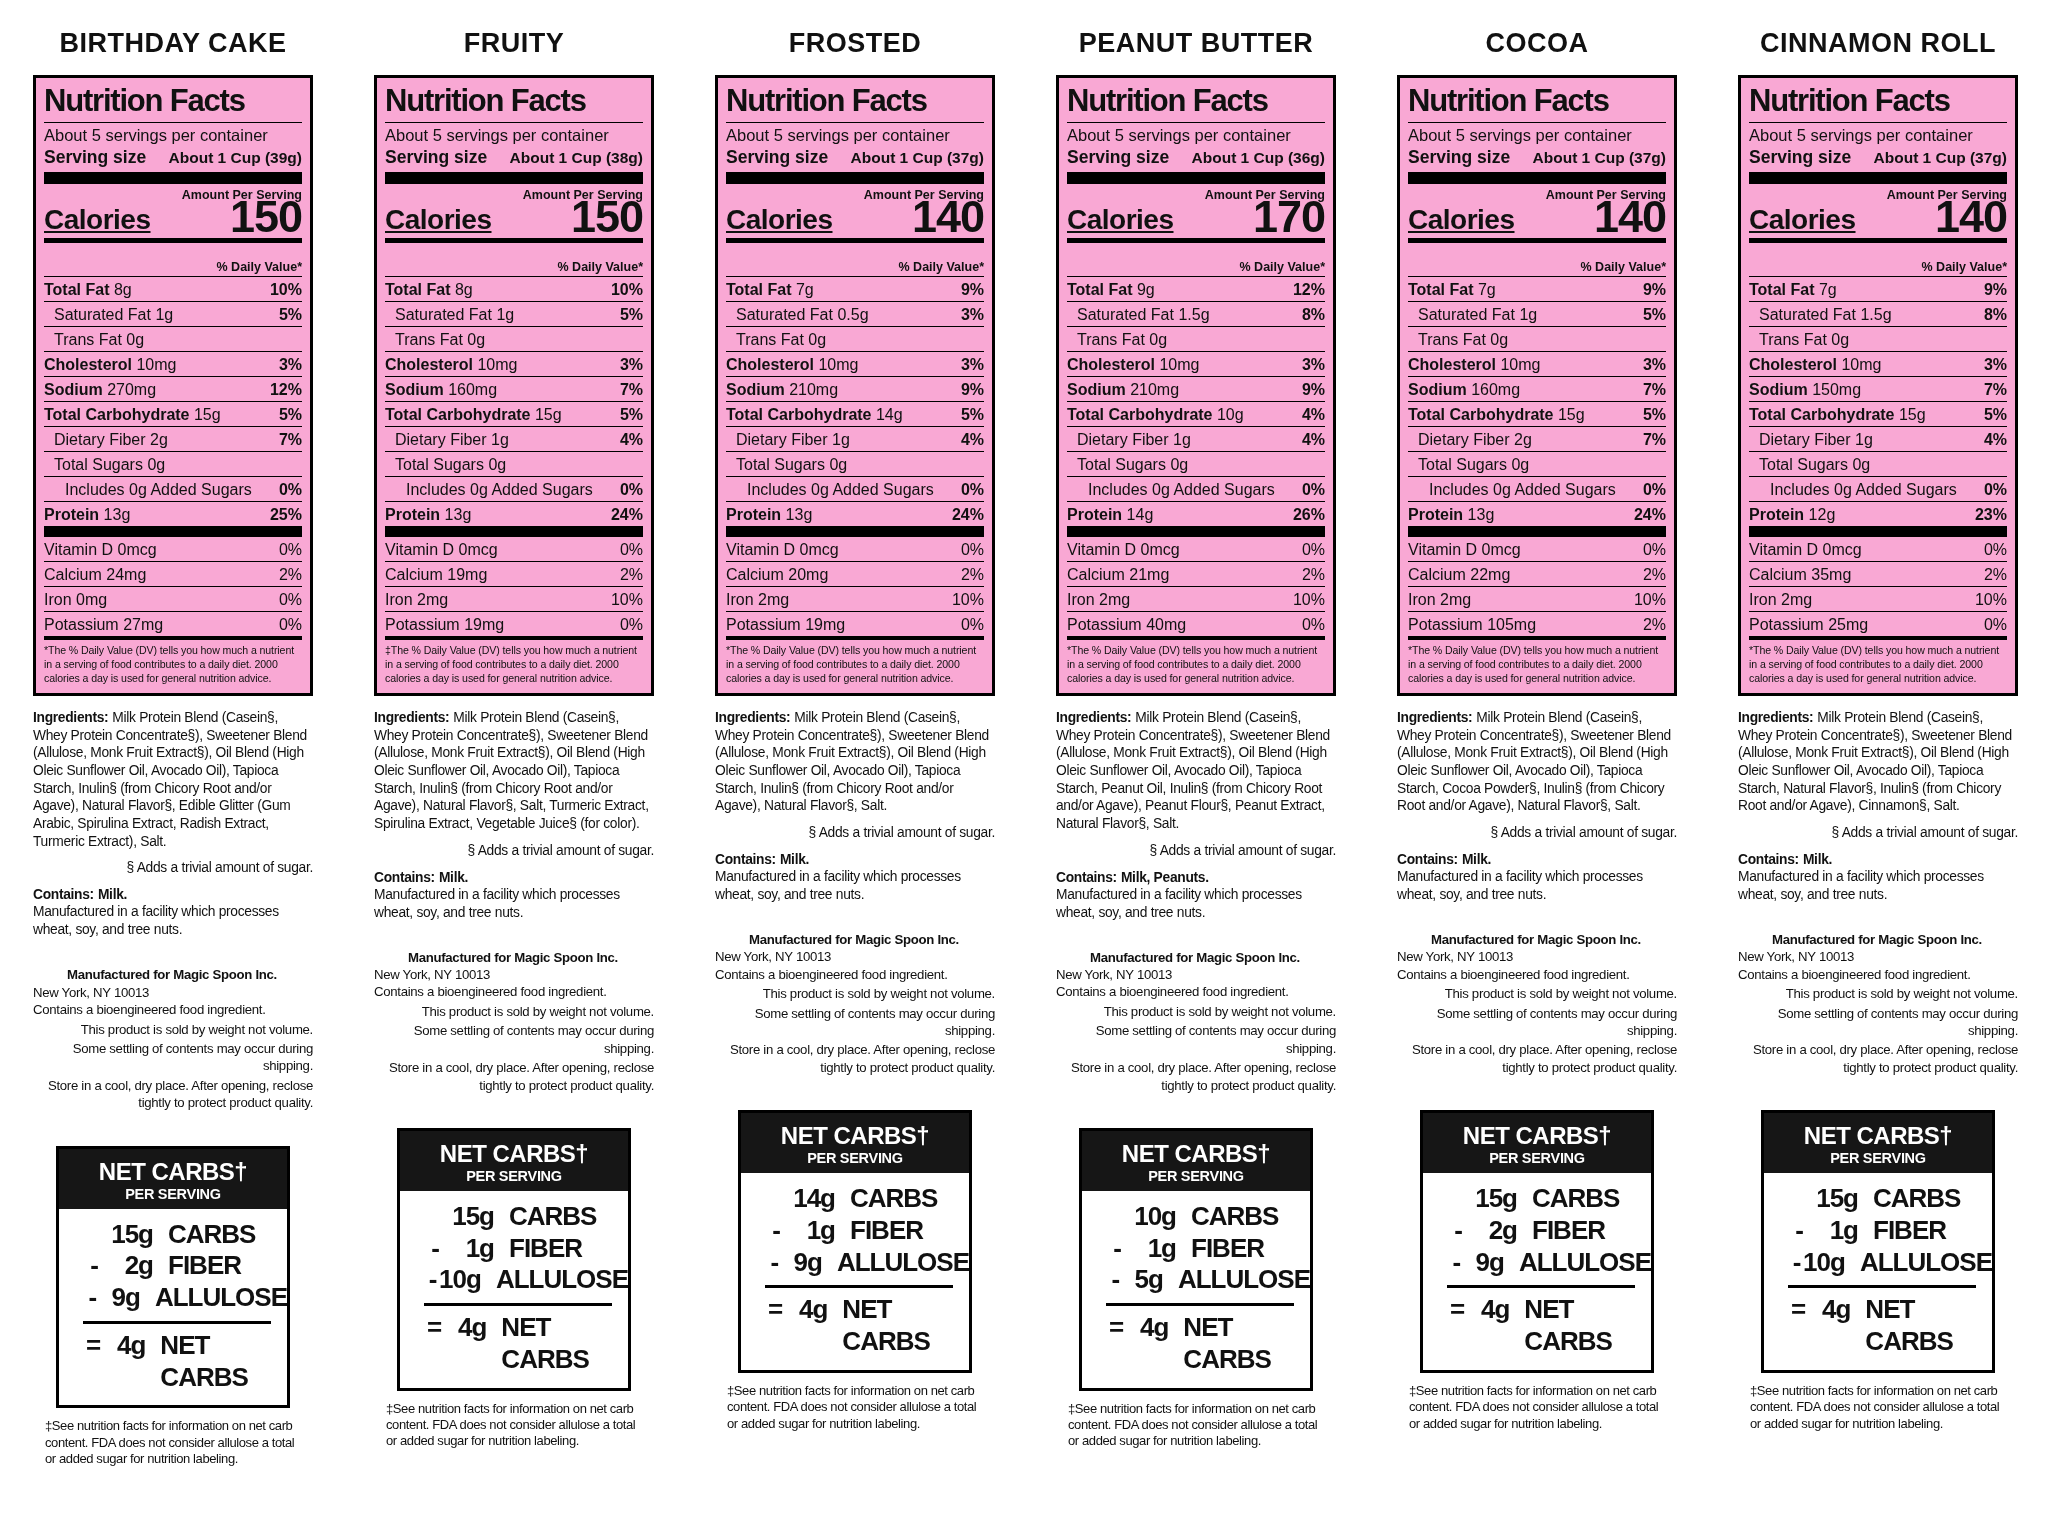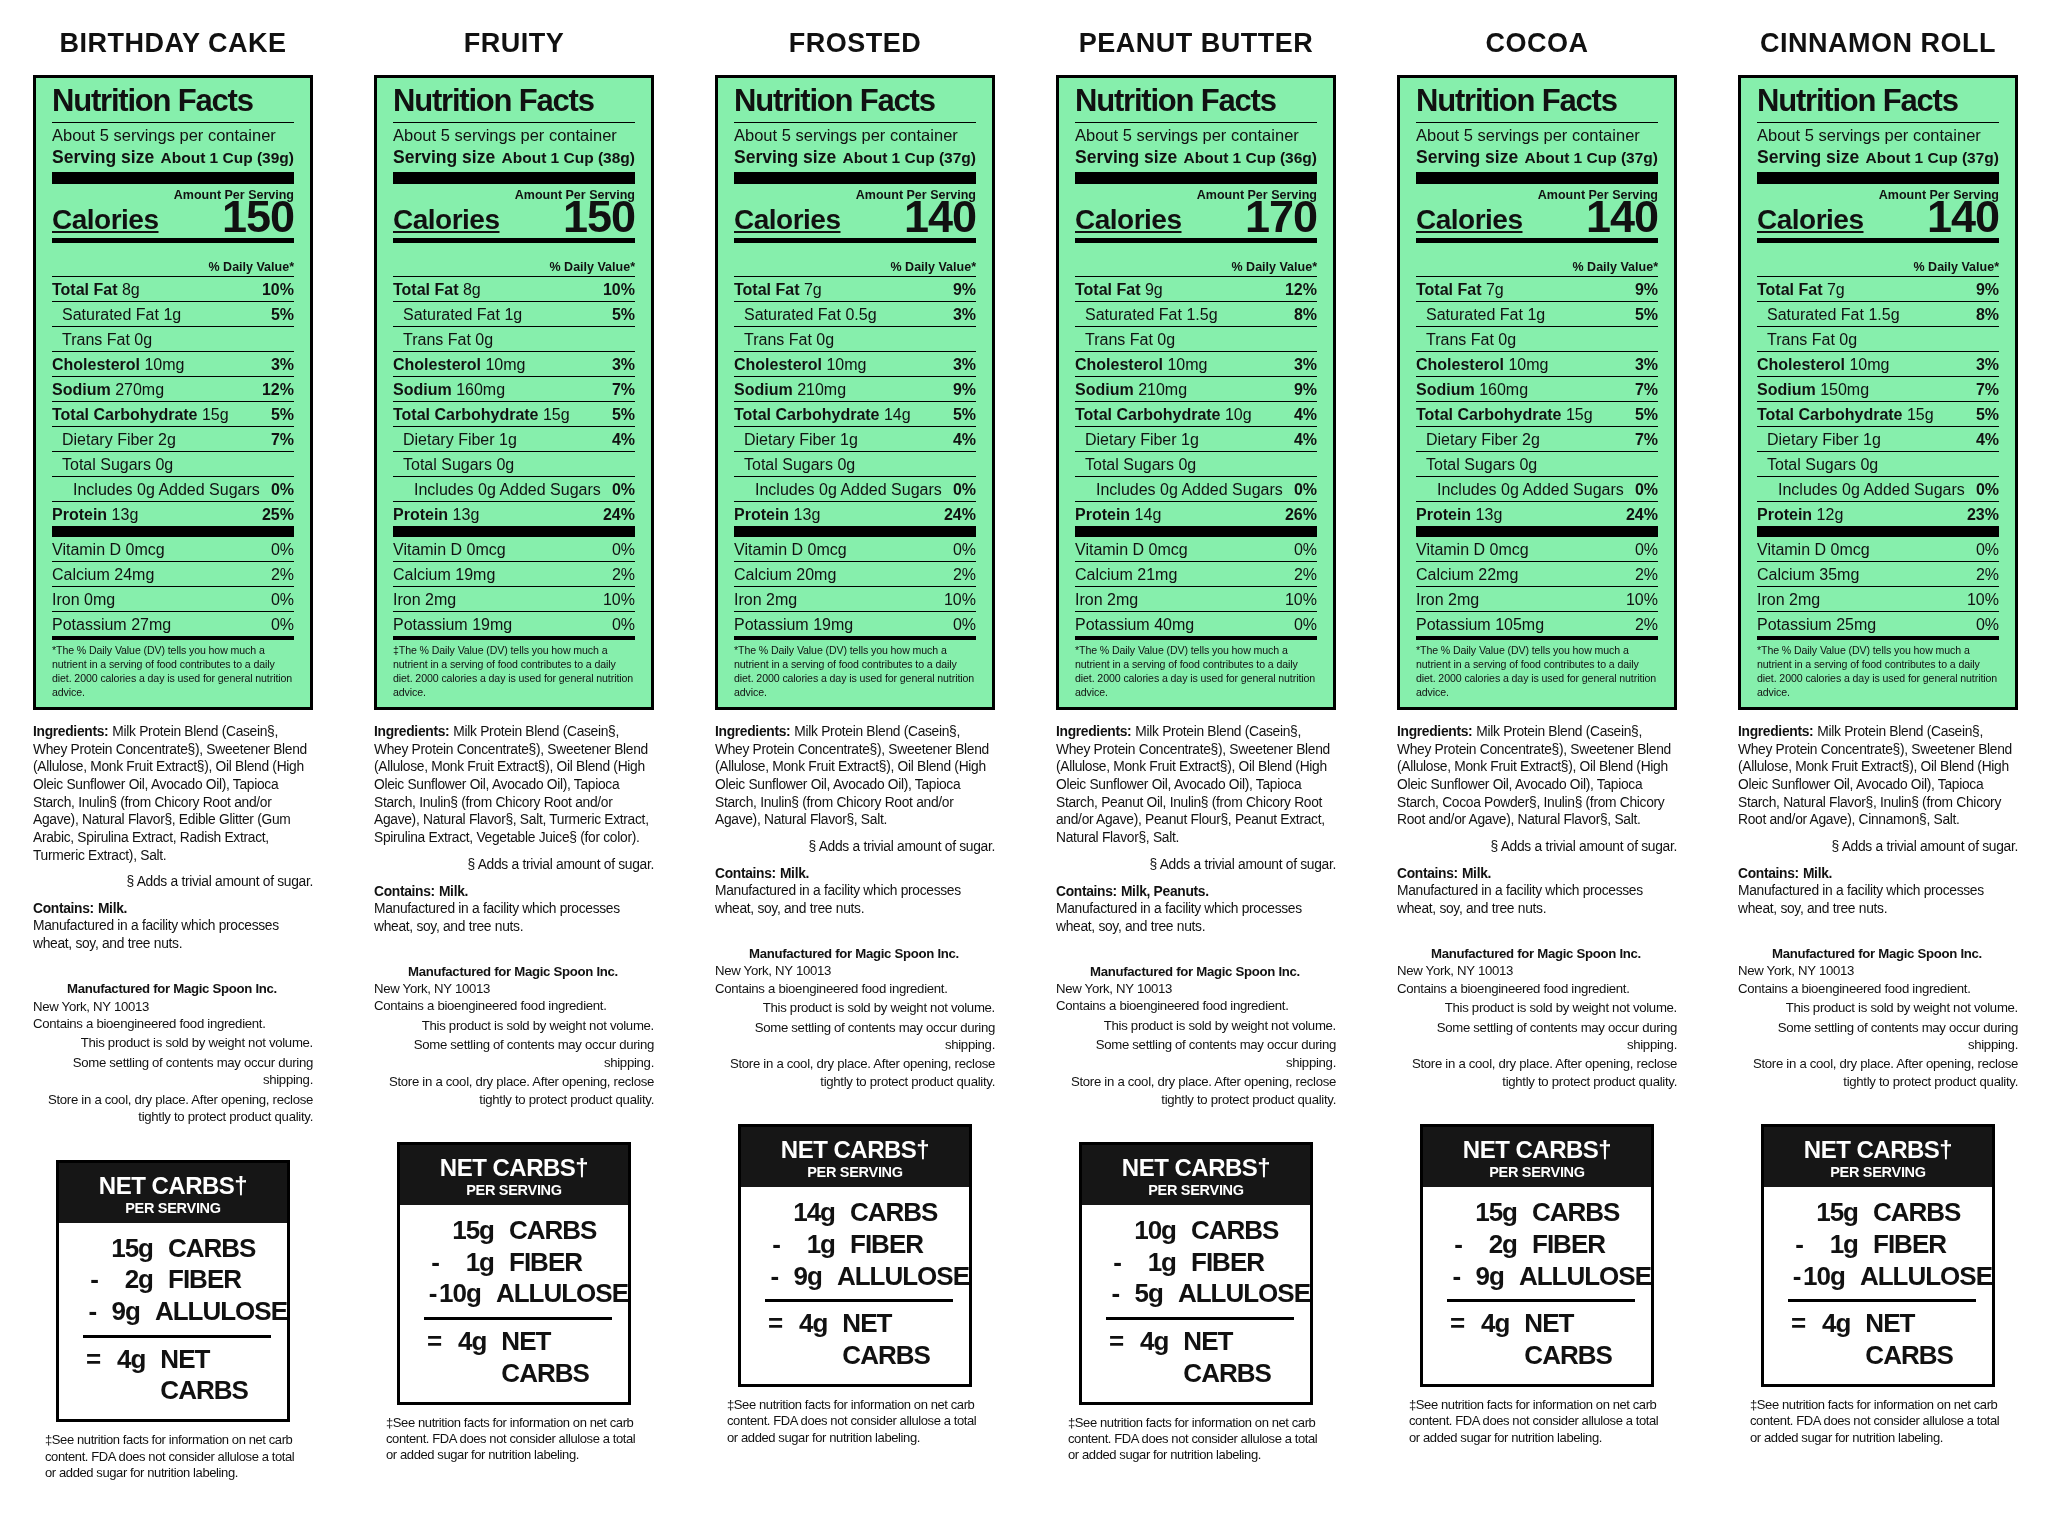--- a/index.html
+++ b/index.html
@@ -11,21 +11,21 @@
   }
   .wrap { display: flex; gap: 61px; padding: 14px 31px 0 33px; }
   .col { width: 280px; flex: 0 0 280px; }
 
   .flavor-title {
     font-size: 27px; font-weight: 700; letter-spacing: 0.5px;
     text-align: center; margin: 14px 0 16px; white-space: nowrap;
   }
 
   
-  .nf { border: 3px solid #000; padding: 5px 16px 6px; background: #86efac; }
+  .nf { border: 3px solid #000; padding: 5px 8px 6px; background: #f9a8d4; }
   .nf-title {
     font-size: 31px; font-weight: 700; letter-spacing: -1.2px;
     border-bottom: 1px solid #000; padding-bottom: 3px; white-space: nowrap;
   }
   .nf-servings { font-size: 16.5px; padding: 3px 0 1px; }
   .nf-serving-size {
     display: flex; justify-content: space-between; align-items: baseline;
     font-weight: 700; padding: 1px 0 4px;
   }
   .ss-label { font-size: 17.5px; }

